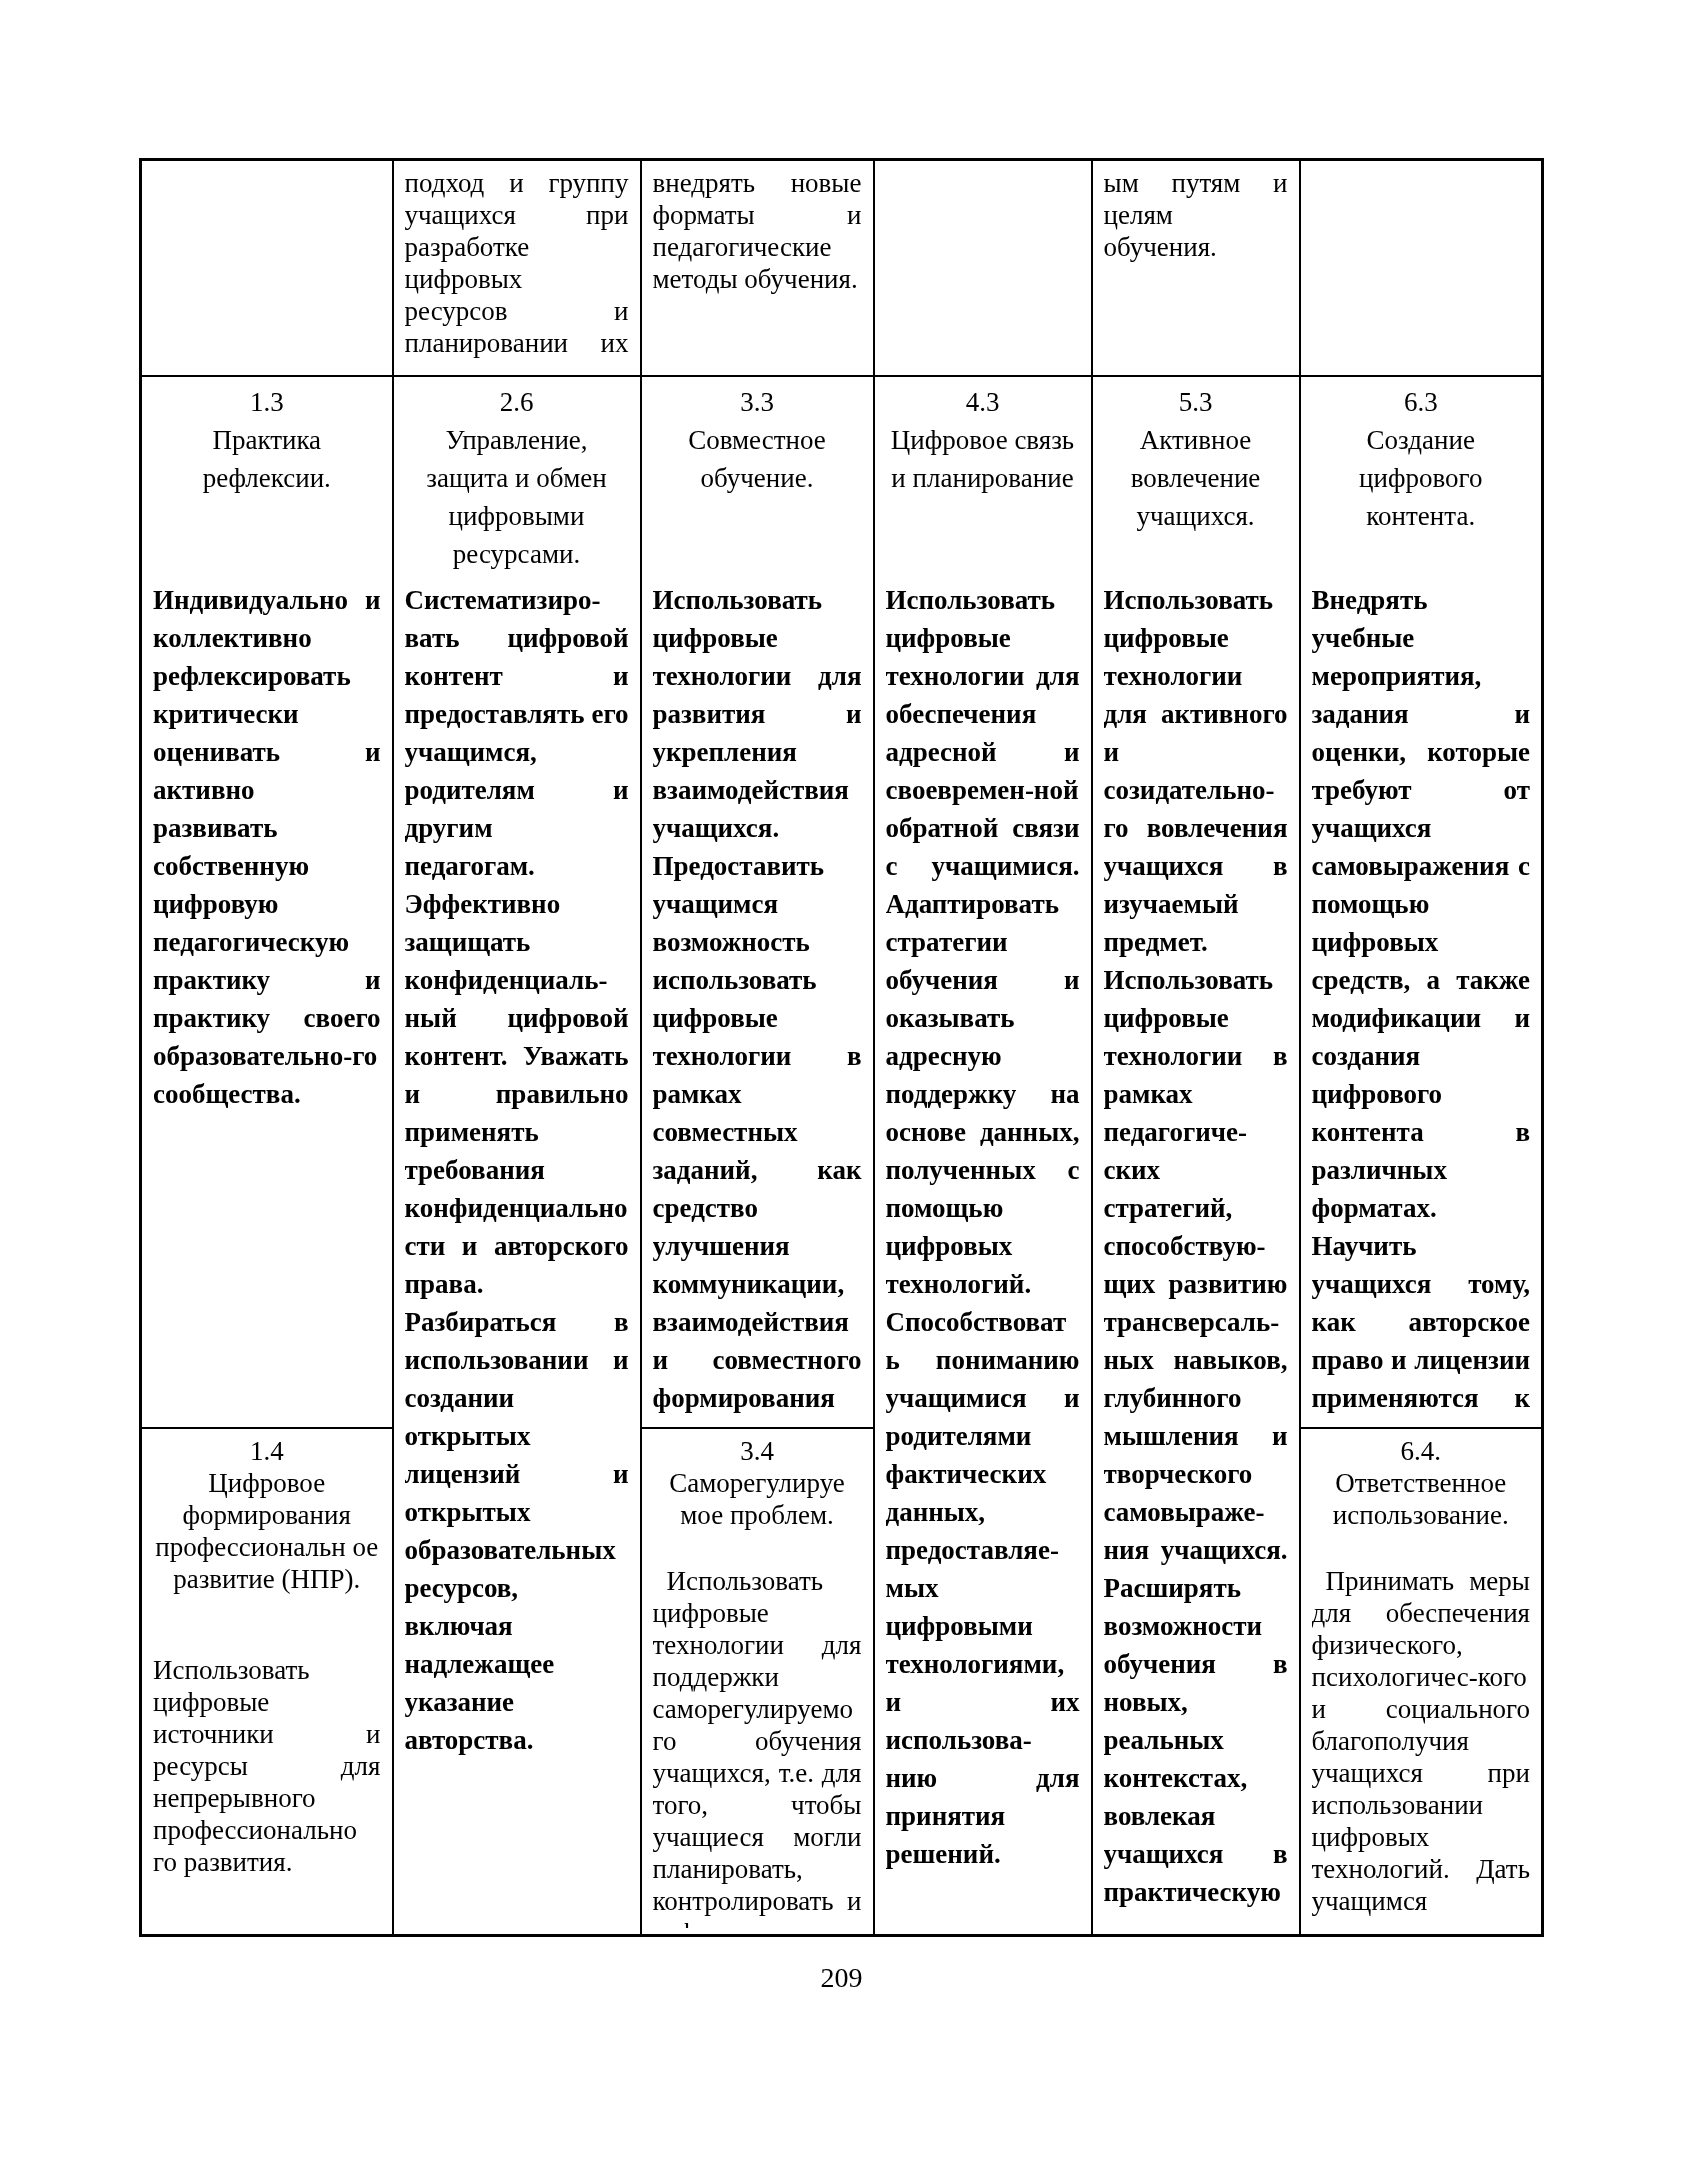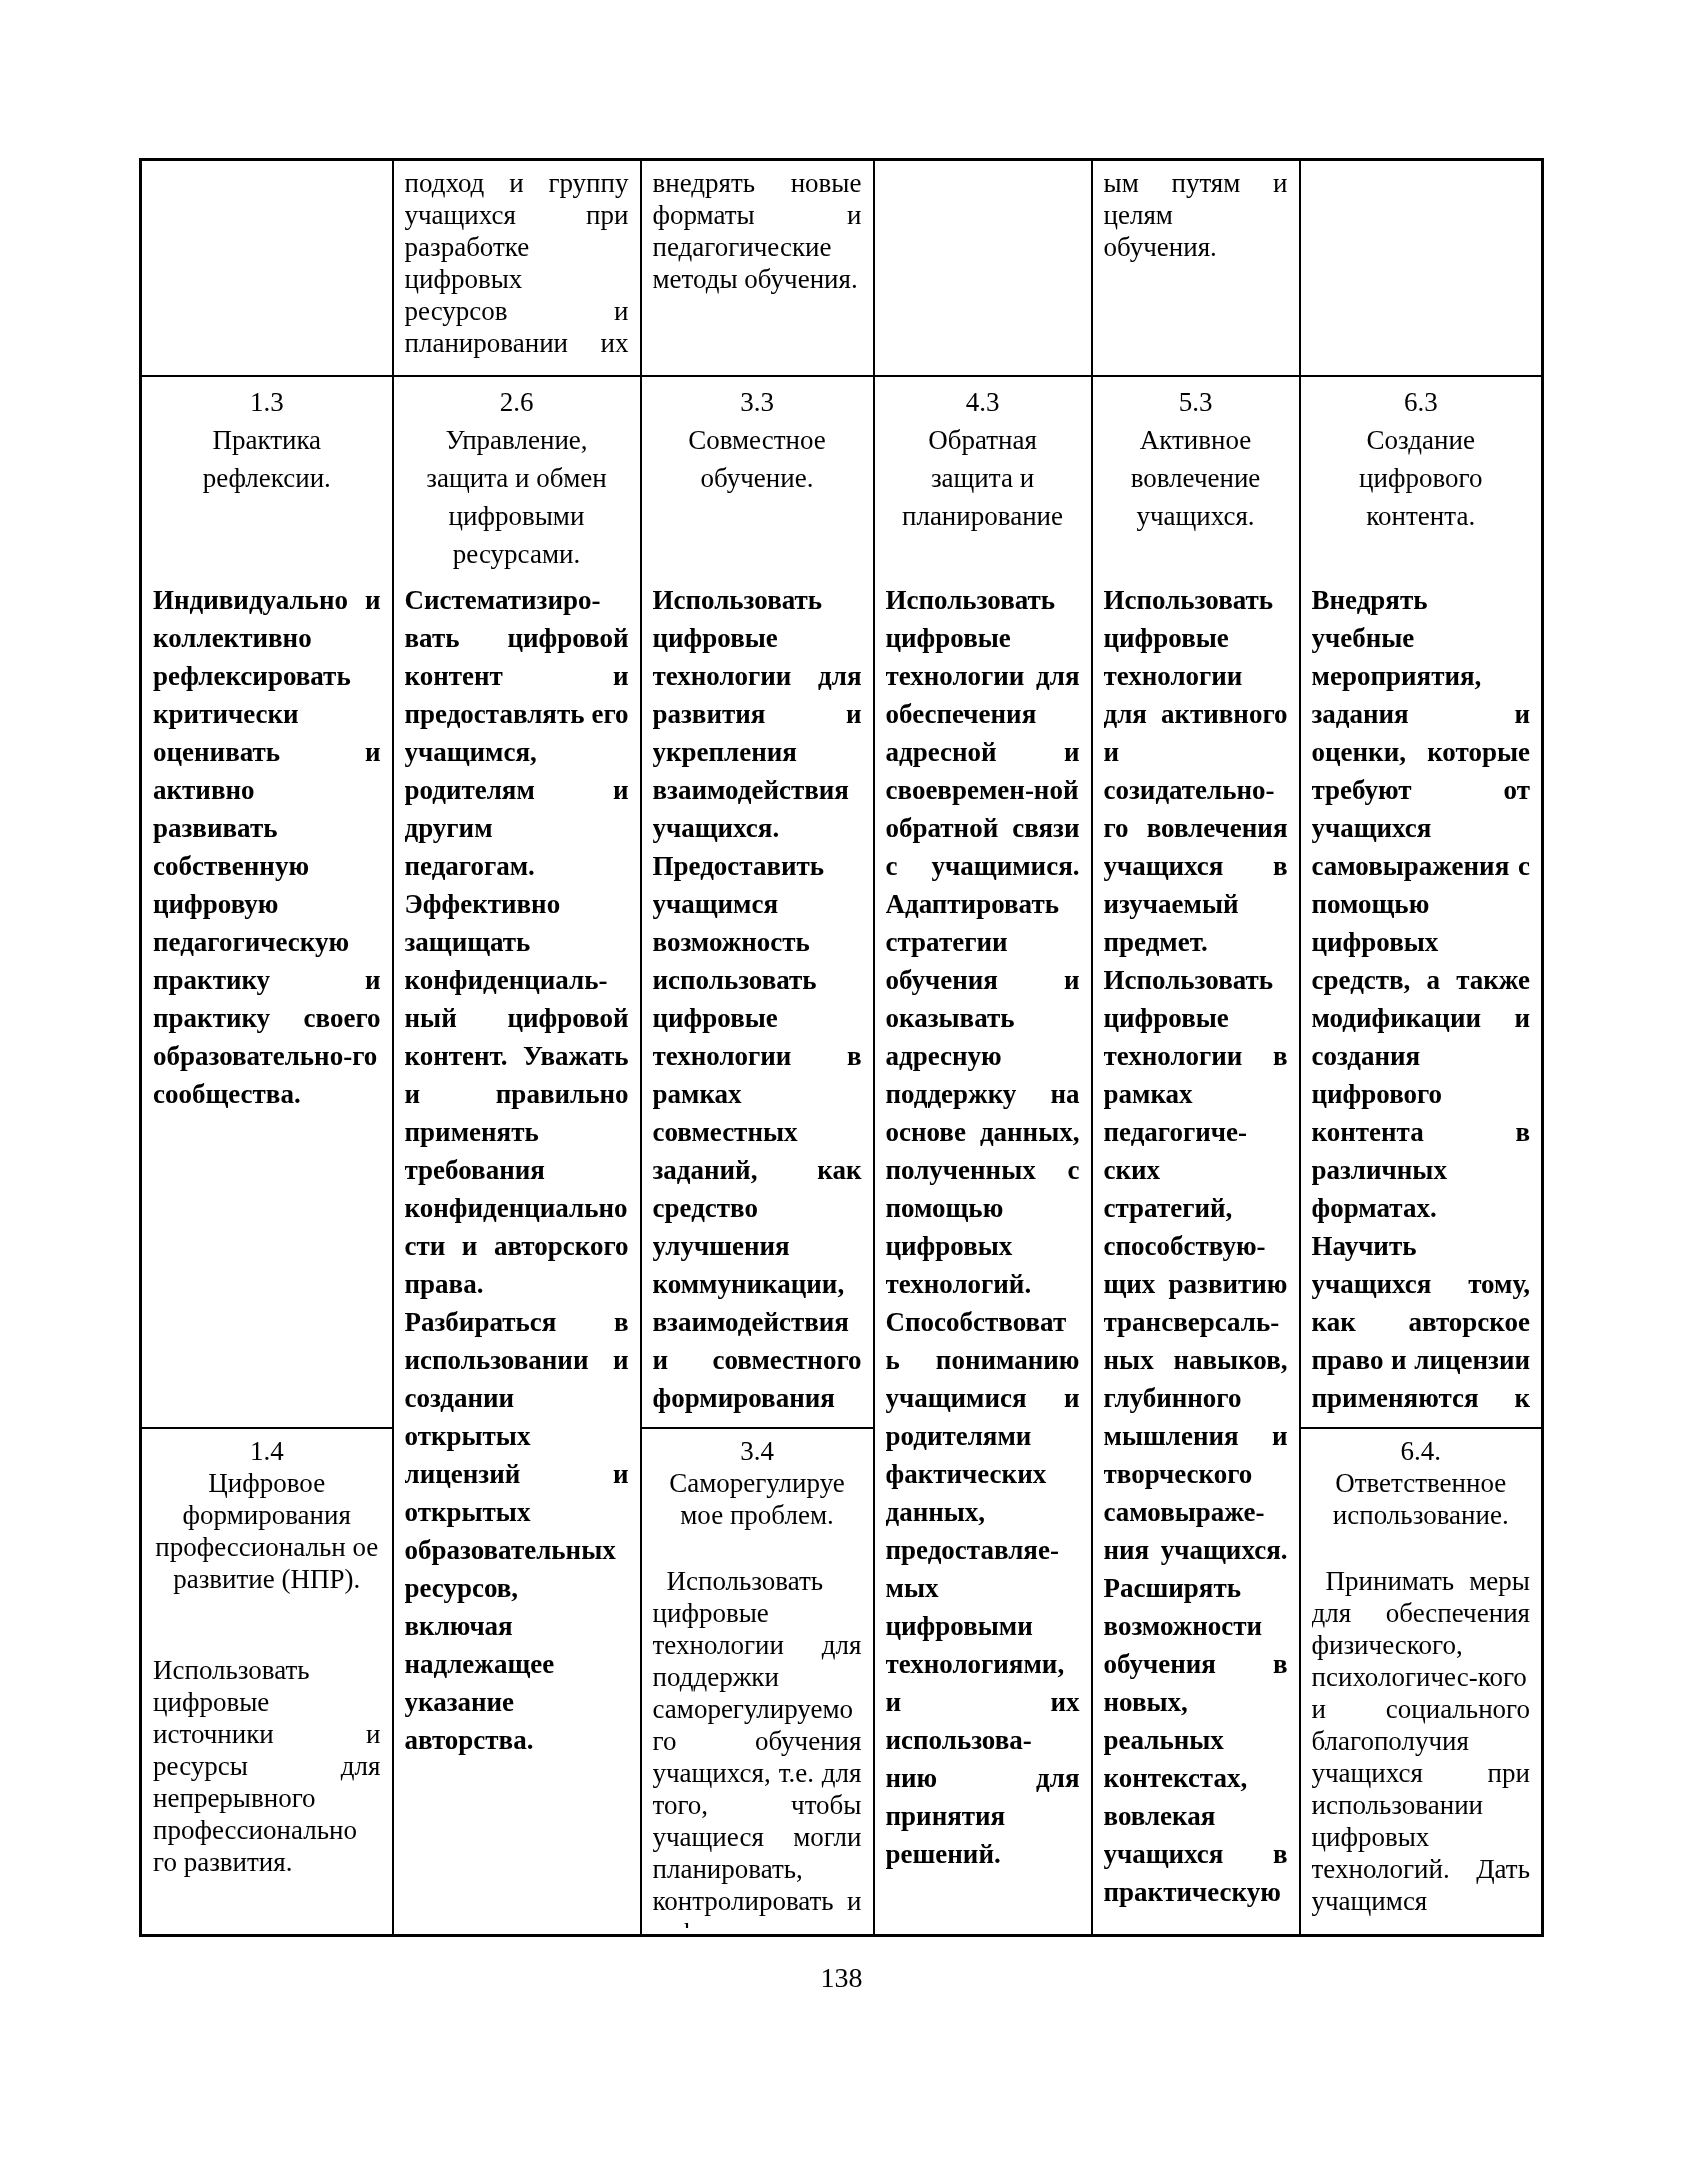--- a/index.html
+++ b/index.html
@@ -112,21 +112,21 @@
           <div>Совместное обучение.</div>
         </div>
         <p class="body lh38">Использовать цифровые технологии для развития и укрепления взаимодействия учащихся. Предоставить учащимся возможность использовать цифровые технологии в рамках совместных заданий, как средство улучшения коммуникации, взаимодействия и совместного формирования знаний.</p>
       </div>
           </td>
 
       <td rowspan="2">
             <div class="box boxBC">
         <div class="hdr hdrB lh38">
           <div>4.3</div>
-          <div>Обратная защита и планирование</div>
+          <div>Цифровое связь и планирование</div>
         </div>
         <p class="body lh38">Использовать цифровые технологии для обеспечения адресной и своевремен-ной обратной связи с учащимися. Адаптировать стратегии обучения и оказывать адресную поддержку на основе данных, полученных с помощью цифровых технологий. Способствоват ь пониманию учащимися и родителями фактических данных, предоставляе-мых цифровыми технологиями, и их использова-нию для принятия решений.</p>
       </div>
           </td>
 
       <td rowspan="2">
             <div class="box boxBC">
         <div class="hdr hdrB lh38">
           <div>5.3</div>
           <div>Активное вовлечение учащихся.</div>
@@ -173,15 +173,15 @@
           <div>6.4.</div>
           <div>Ответственное использование.</div>
         </div>
         <p class="body lh32 indent">Принимать меры для обеспечения физического, психологичес-кого и социального благополучия учащихся при использовании цифровых технологий. Дать учащимся</p>
       </div>
           </td>
     </tr>
   </tbody>
     </table>
 
-  <div class="pagenum">138</div>
+  <div class="pagenum">209</div>
 </div>
 
 
 </body></html>

